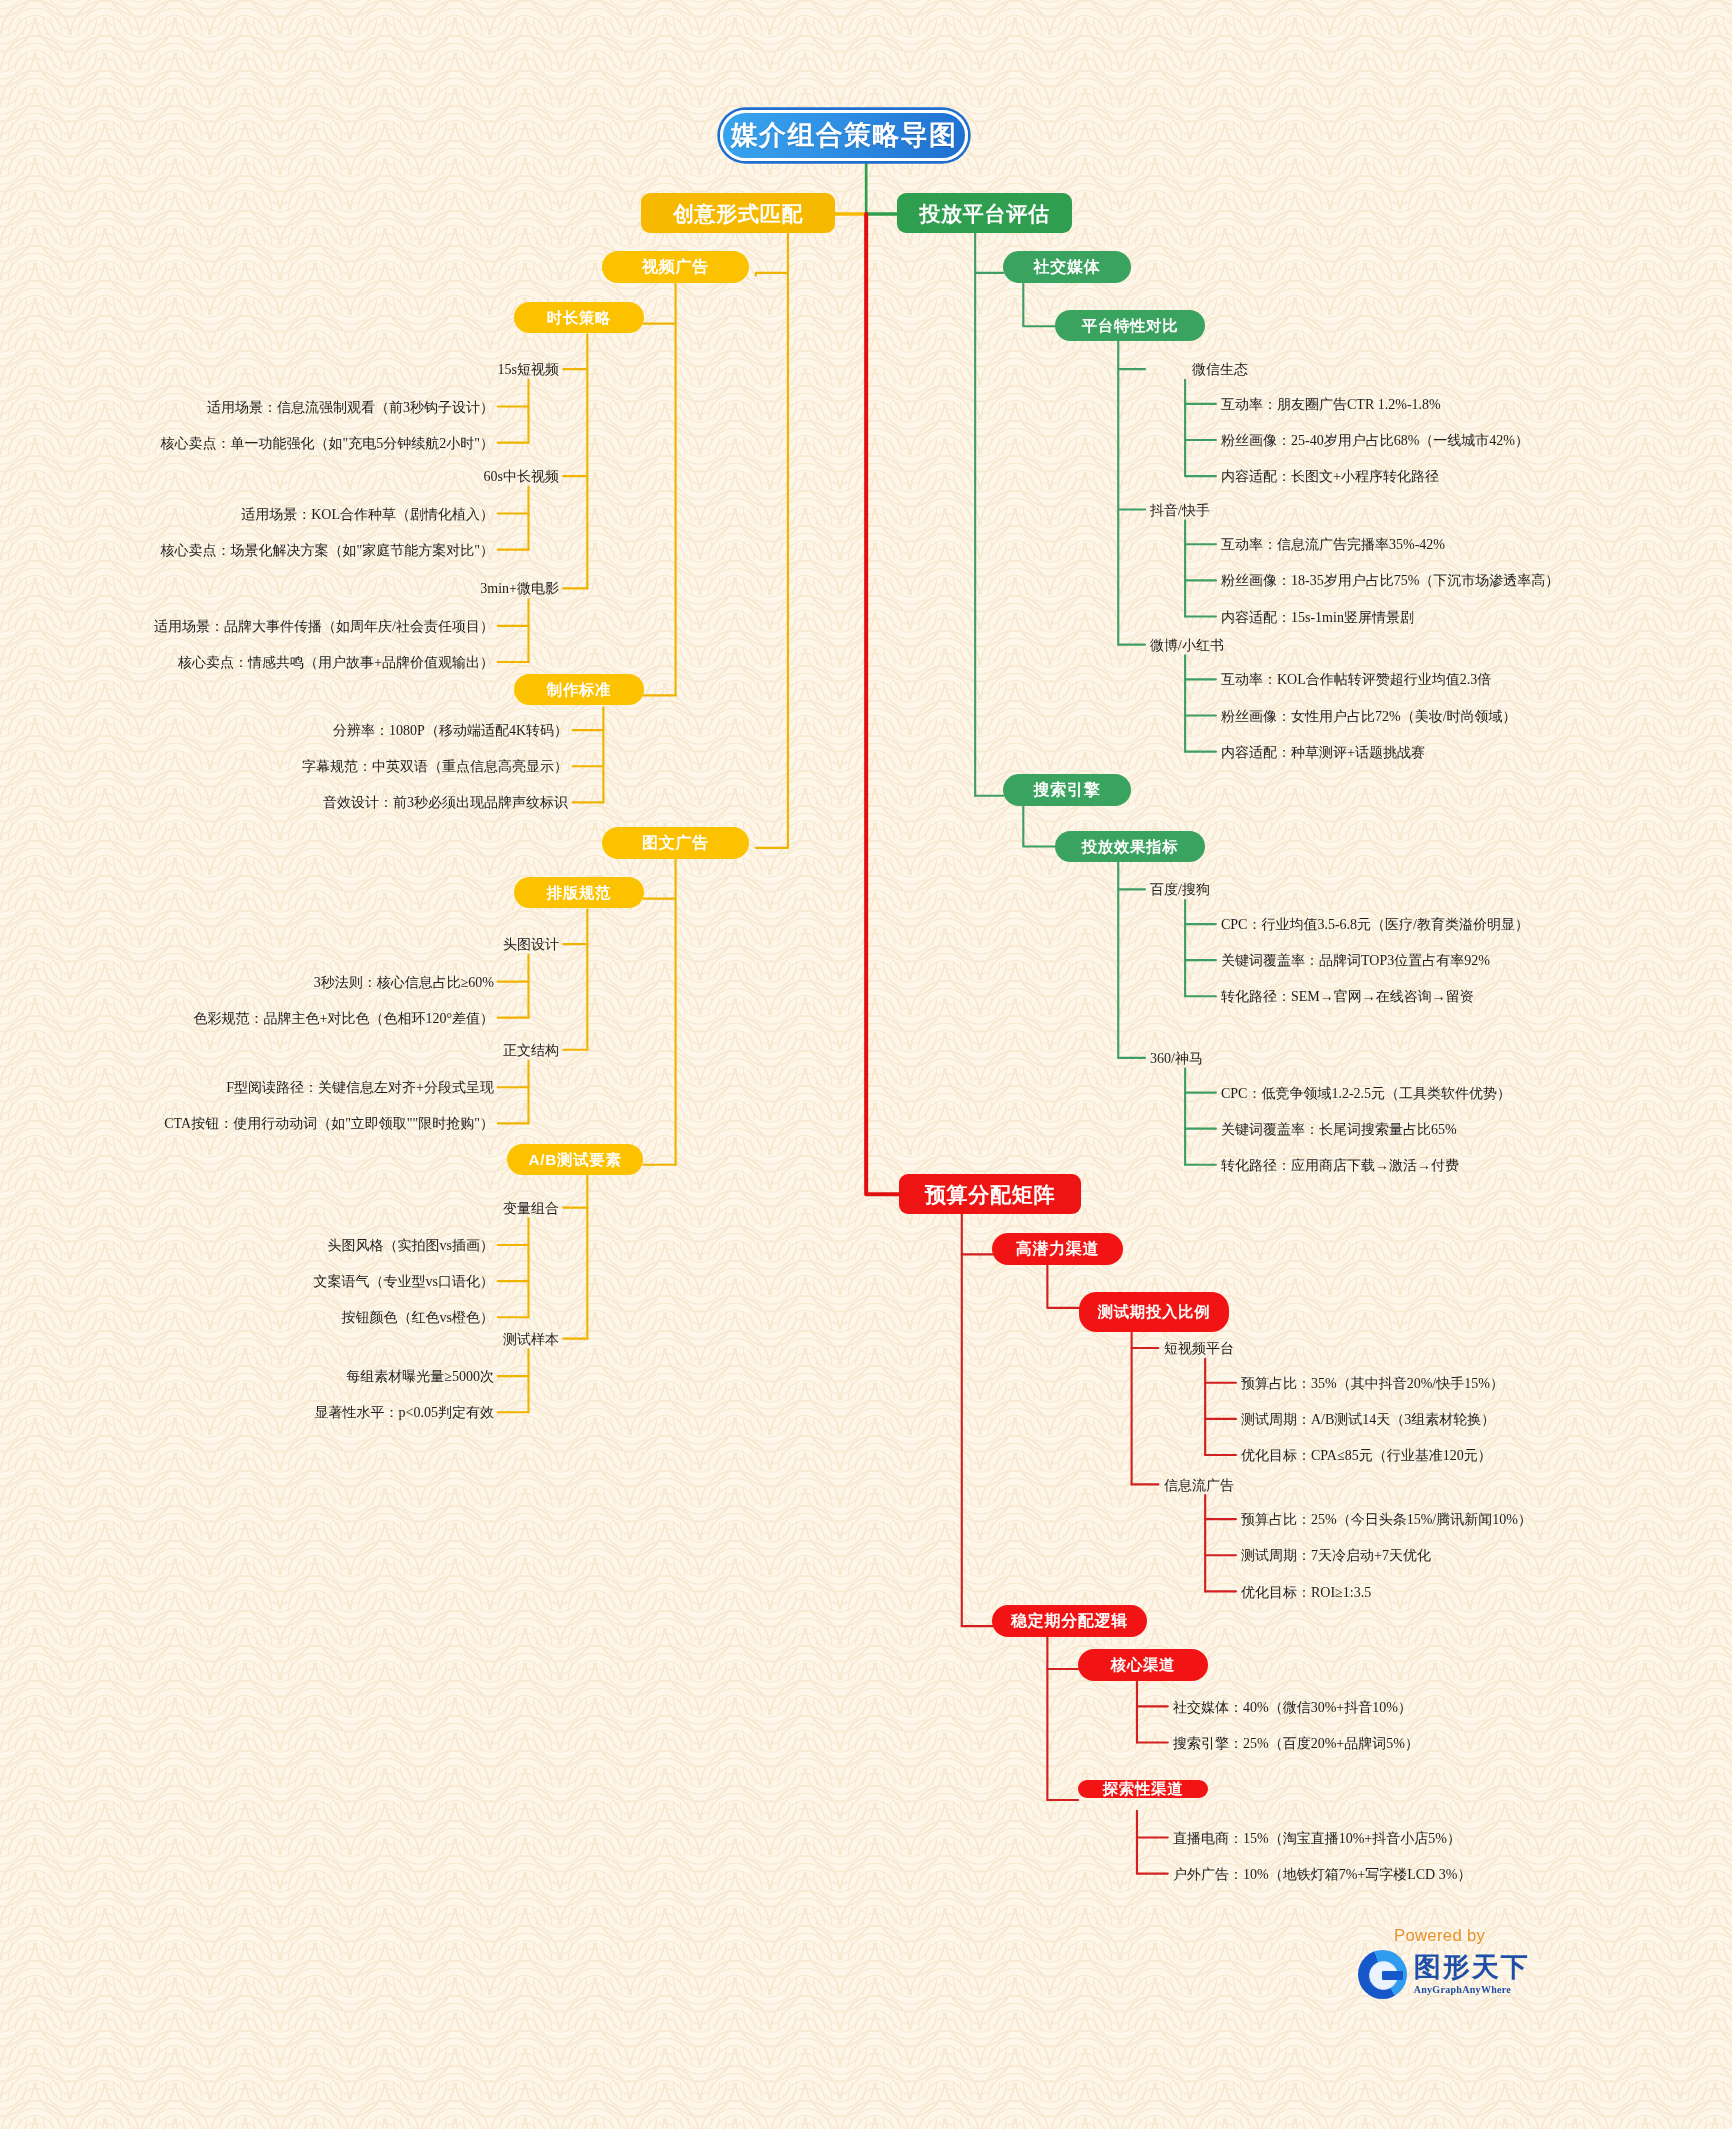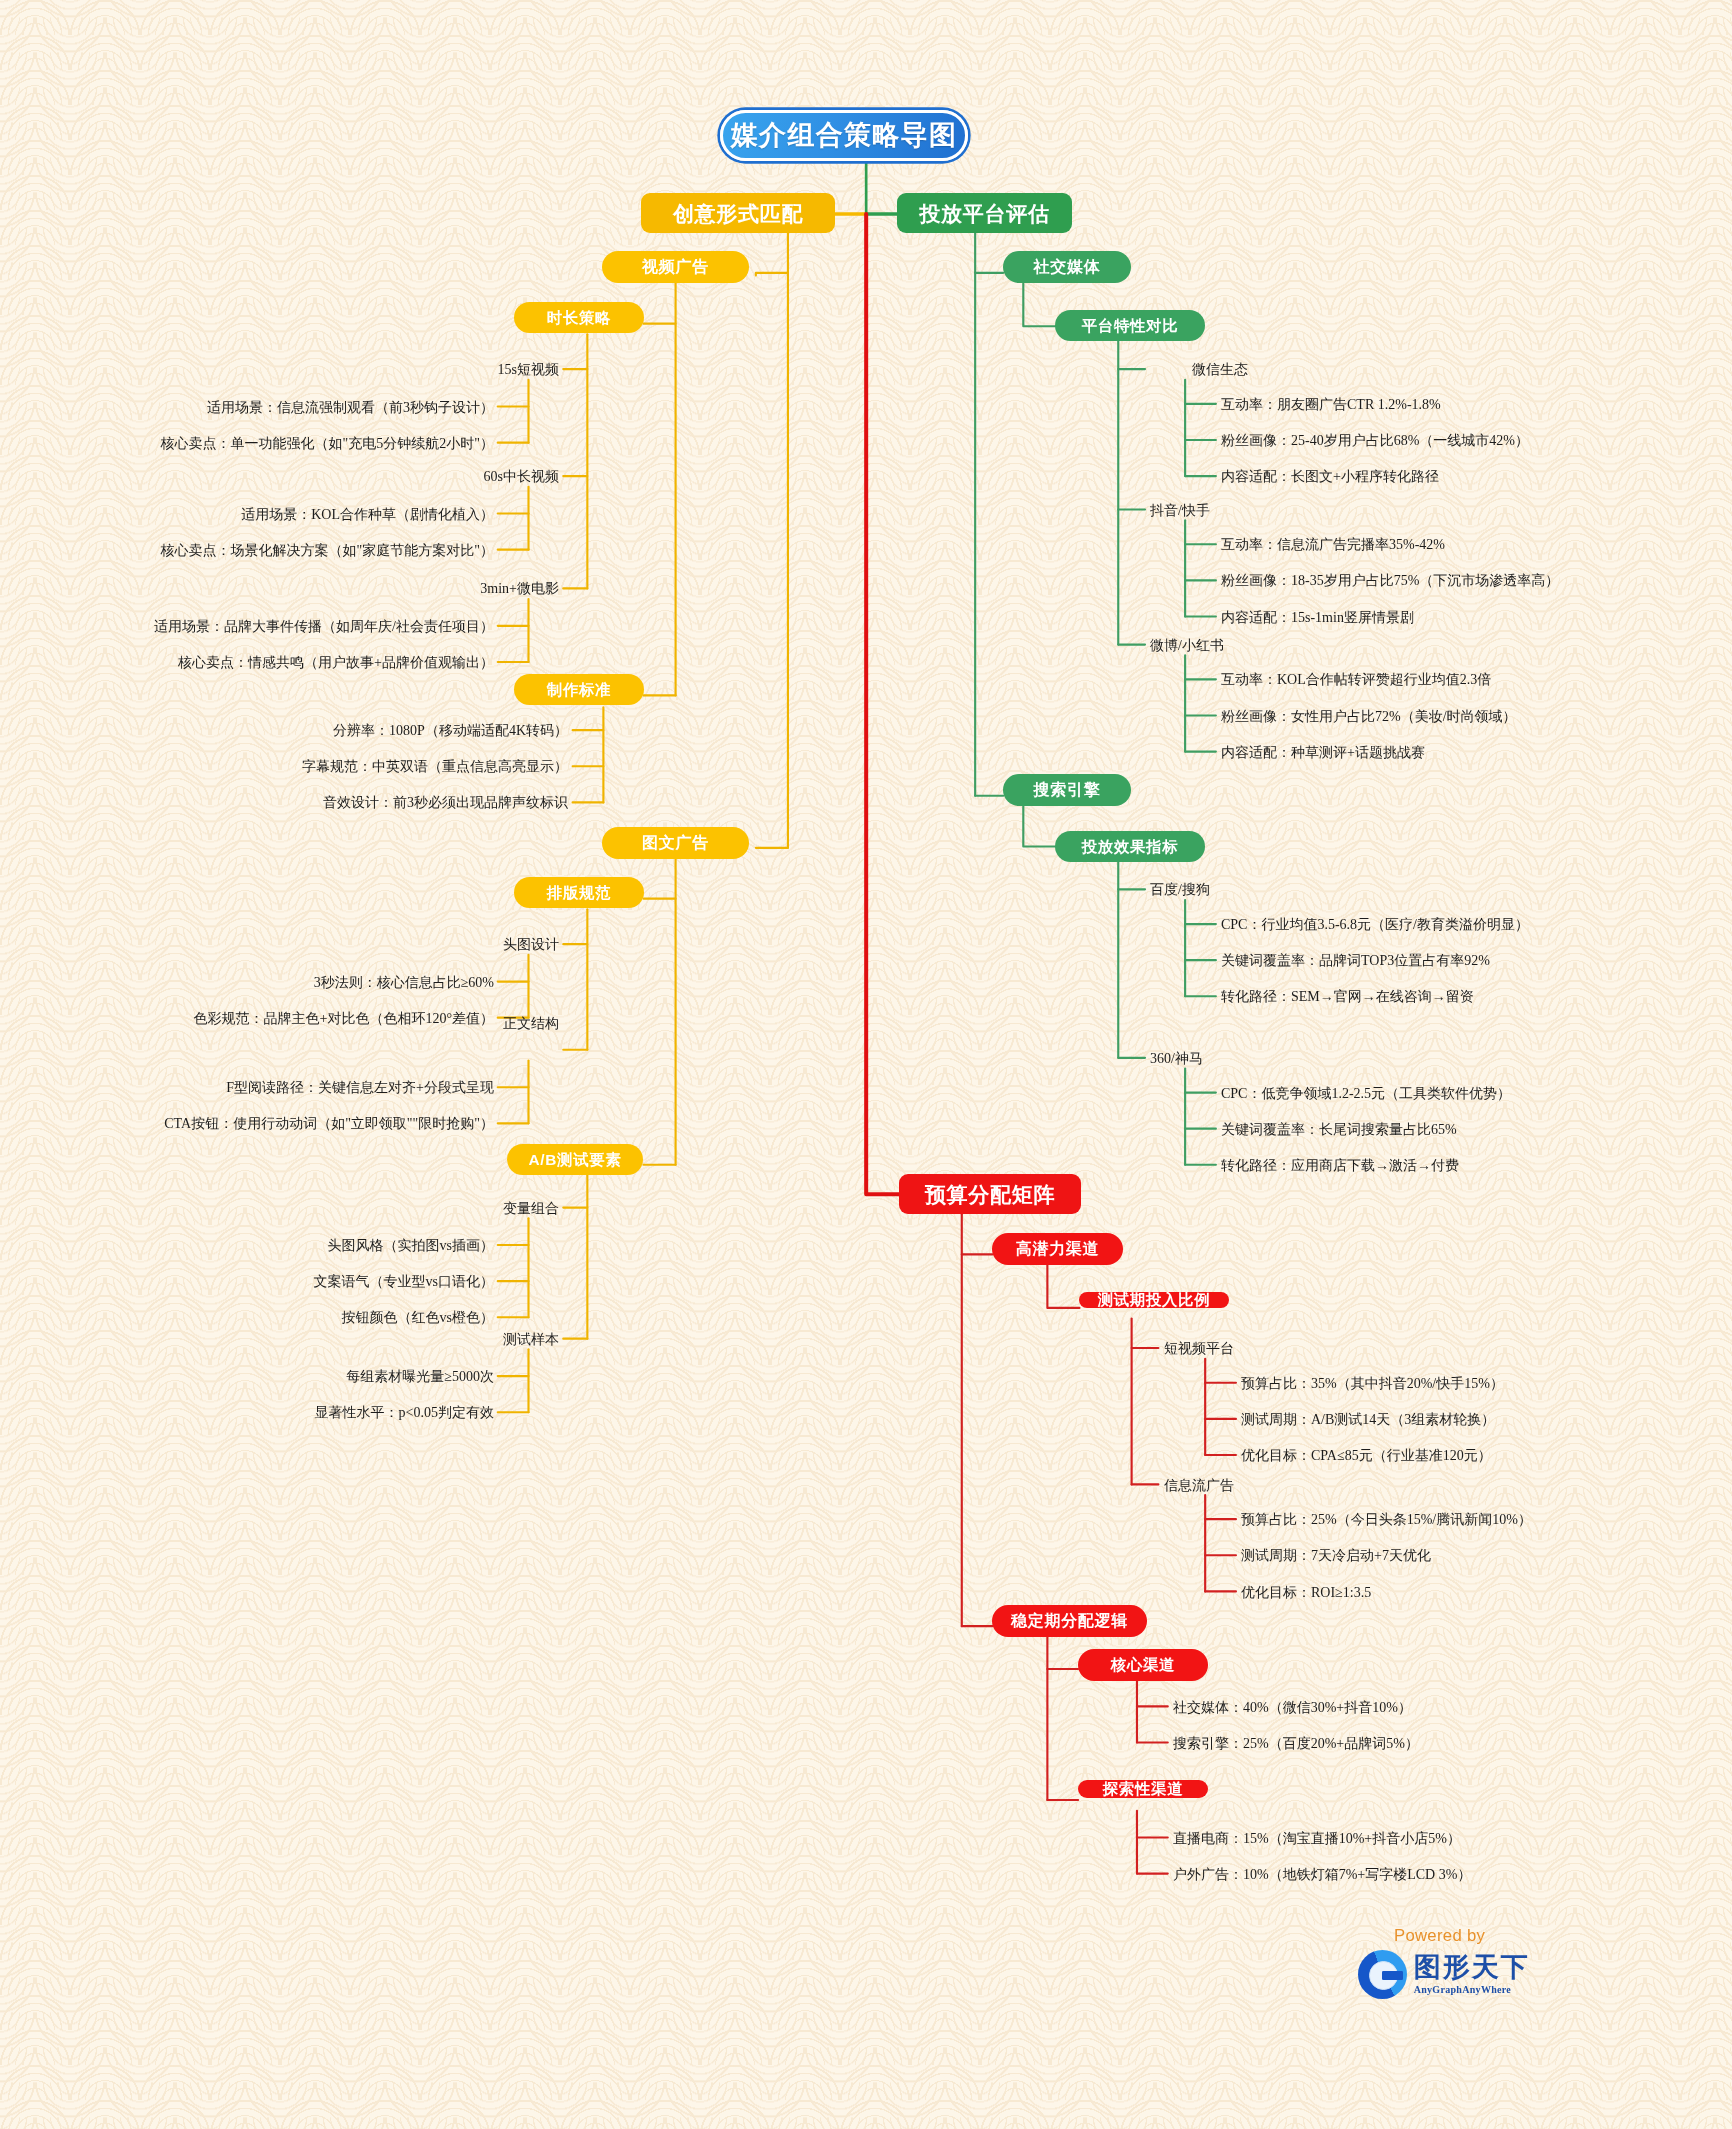--- a/index.html
+++ b/index.html
@@ -264,21 +264,21 @@
 <div class="node lv3 g" style="left:1055px;top:831px;width:150px;height:31px;">
   <span>投放效果指标</span>
 </div>
 
 <div class="node lv1 r" style="left:899px;top:1174px;width:182px;height:40px;">
   <span>预算分配矩阵</span>
 </div>
 <div class="node lv2 r" style="left:992px;top:1233px;width:131px;height:32px;">
   <span>高潜力渠道</span>
 </div>
-<div class="node lv3 r" style="left:1079px;top:1292px;width:150px;height:16px;">
+<div class="node lv3 r" style="left:1079px;top:1292px;width:150px;height:40px;">
   <span>测试期投入比例</span>
 </div>
 <div class="node lv2 r" style="left:992px;top:1605px;width:155px;height:32px;">
   <span>稳定期分配逻辑</span>
 </div>
 <div class="node lv3 r" style="left:1078px;top:1649px;width:130px;height:32px;">
   <span>核心渠道</span>
 </div>
 <div class="node lv3 r" style="left:1078px;top:1780px;width:130px;height:18px;">
   <span>探索性渠道</span>
@@ -297,21 +297,21 @@
 <span class="txt r-al" style="left:494px;top:656px;">核心卖点：情感共鸣（用户故事+品牌价值观输出）</span>
 
 <span class="txt r-al" style="left:568px;top:724px;">分辨率：1080P（移动端适配4K转码）</span>
 <span class="txt r-al" style="left:568px;top:760px;">字幕规范：中英双语（重点信息高亮显示）</span>
 <span class="txt r-al" style="left:568px;top:796px;">音效设计：前3秒必须出现品牌声纹标识</span>
 
 <span class="txt r-al" style="left:559px;top:938px;">头图设计</span>
 <span class="txt r-al" style="left:494px;top:976px;">3秒法则：核心信息占比≥60%</span>
 <span class="txt r-al" style="left:494px;top:1012px;">色彩规范：品牌主色+对比色（色相环120°差值）</span>
 
-<span class="txt r-al" style="left:559px;top:1017px;">正文结构</span>
+<span class="txt r-al" style="left:559px;top:1044px;">正文结构</span>
 <span class="txt r-al" style="left:494px;top:1081px;">F型阅读路径：关键信息左对齐+分段式呈现</span>
 <span class="txt r-al" style="left:494px;top:1117px;">CTA按钮：使用行动动词（如"立即领取""限时抢购"）</span>
 
 <span class="txt r-al" style="left:559px;top:1202px;">变量组合</span>
 <span class="txt r-al" style="left:494px;top:1239px;">头图风格（实拍图vs插画）</span>
 <span class="txt r-al" style="left:494px;top:1275px;">文案语气（专业型vs口语化）</span>
 <span class="txt r-al" style="left:494px;top:1311px;">按钮颜色（红色vs橙色）</span>
 
 <span class="txt r-al" style="left:559px;top:1333px;">测试样本</span>
 <span class="txt r-al" style="left:494px;top:1370px;">每组素材曝光量≥5000次</span>

